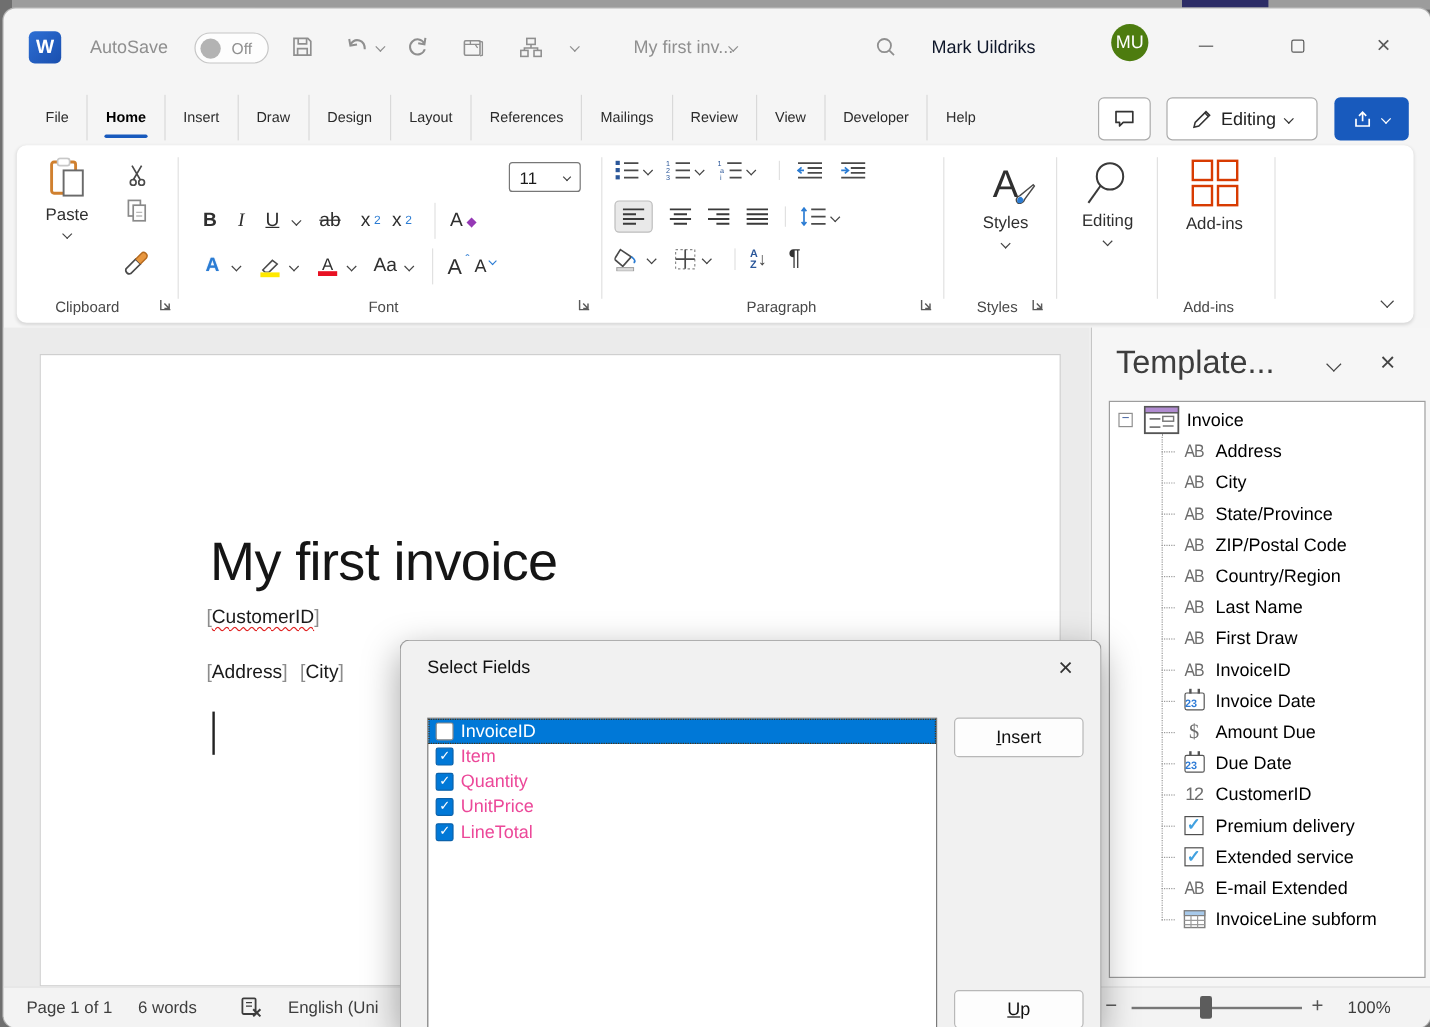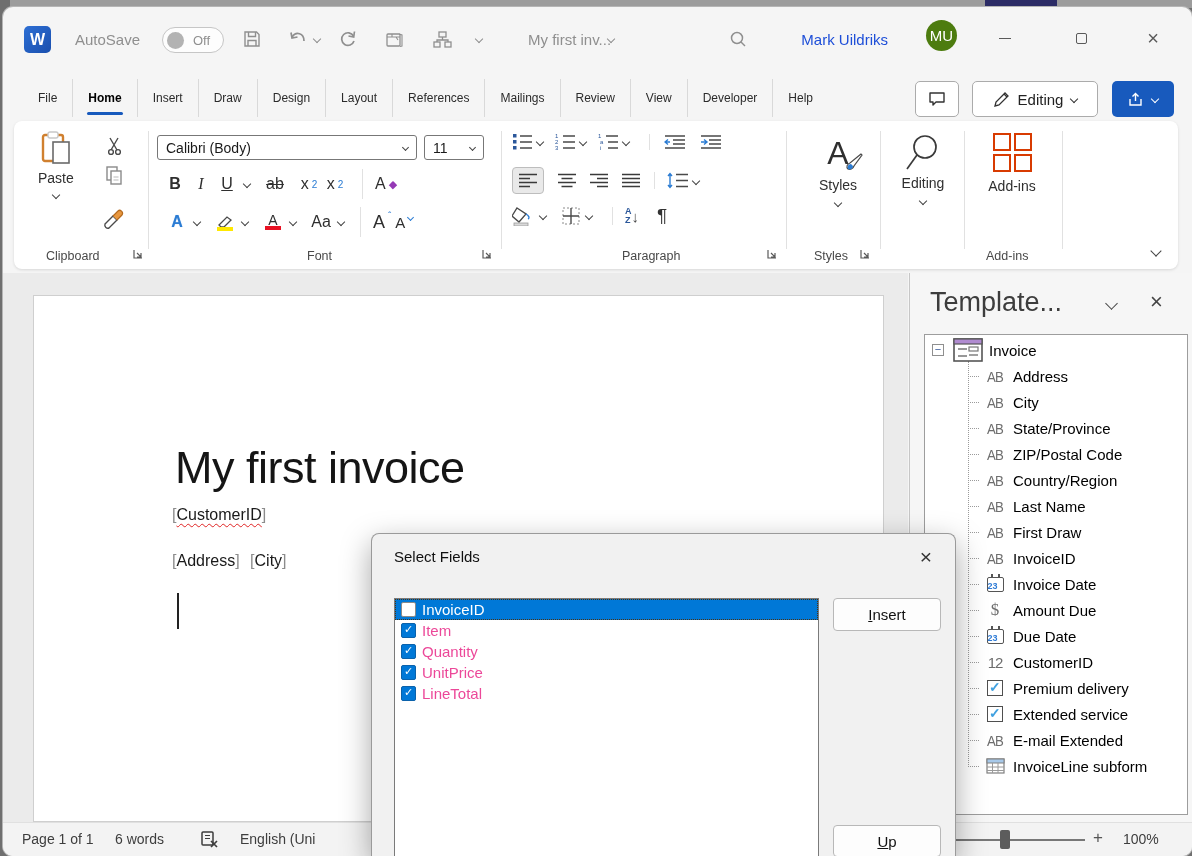--- a/index.html
+++ b/index.html
@@ -24,21 +24,21 @@
   .tb-gray { color:#8f8f8f; }
   .autosave-lbl { position:absolute; left:72px; top:24px; font-size:15px; }
   .toggle { position:absolute; left:159px; top:20px; width:62px; height:26px; border:1px solid #c6c6c6;
             border-radius:13px; background:#fdfdfd; }
   .knob { position:absolute; left:4px; top:3.5px; width:17px; height:17px; border-radius:50%; background:#b3b3b3; }
   .toggle-txt { position:absolute; left:30px; top:5px; font-size:13px; color:#8f8f8f; }
   .qat { position:absolute; top:21px; width:22px; height:22px; display:flex; align-items:center; justify-content:center; }
   .chv { display:inline-block; width:6px; height:6px; border-right:1.4px solid currentColor;
          border-bottom:1.4px solid currentColor; transform:rotate(45deg); }
   .doc-title { position:absolute; left:525px; top:24px; font-size:15px; color:#8f8f8f; }
-  .username { position:absolute; left:780px; top:24px; width:105px; text-align:right; font-size:15px; color:#1d4ed8; }
+  .username { position:absolute; left:764px; top:24px; width:105px; text-align:center; font-size:15px; color:#0f172a; }
   .avatar { position:absolute; left:923px; top:13px; width:31px; height:31px; border-radius:50%;
             background:#4d7c0f; color:#fff; font-size:15px; display:flex; align-items:center; justify-content:center; }
   .caption { position:absolute; top:14px; width:40px; height:34px; display:flex; align-items:center; justify-content:center; color:#5a5a5a; }
 
   
   .tabrow { position:absolute; left:20px; top:70px; height:42px; display:flex; align-items:center; }
   .rtab { position:relative; padding:0 15px; font-size:12px; color:#2b2b2b; height:38px;
           display:flex; align-items:center; }
   .rtab + .rtab { border-left:1px solid #d9d9d9; }
   .rtab.active { font-weight:bold; color:#000; }
@@ -90,21 +90,21 @@
   .i-cal { position:relative; width:17px; height:15px; border:1.5px solid #555; border-radius:2px;
            margin:0 3.5px; background:#fff; }
   .i-cal b { position:absolute; left:0; right:0; bottom:0; text-align:left; font-size:9px; color:#2e7bd6; }
   .i-cal i { position:absolute; top:-4px; width:2px; height:4px; background:#555; }
   .i-chk { position:relative; width:16px; height:16px; border:1.5px solid #4f4f4f; background:#fff; margin:0 4px; }
   .i-chk::after { content:"✓"; position:absolute; left:1px; top:-2px; color:#41a1e0; font-size:14px; font-weight:bold; }
 
   
   .dialog { position:absolute; left:330px; top:526px; width:585px; height:323px; background:#f1f1f1;
             border:1px solid #9a9a9a; border-bottom:none; border-radius:8px 8px 0 0;
-            box-shadow:0 10px 30px rgba(0,0,0,.35);margin-left:38px; }
+            box-shadow:0 10px 30px rgba(0,0,0,.35); }
   .dlg-title { position:absolute; left:22px; top:14px; font-size:15px; color:#111; }
   .dlg-close { position:absolute; right:14px; top:8px; width:30px; height:30px; display:flex;
                align-items:center; justify-content:center; font-size:21px; color:#333; }
   .listbox { position:absolute; left:22px; top:64px; width:425px; height:259px; background:#fff; border:1px solid #7a7a7a; }
   .lrow { position:relative; height:21px; display:flex; align-items:center; font-size:15px; color:#ec4899; }
   .lrow.sel { background:#0078d7; color:#fff; outline:1px dotted #4a3110; outline-offset:-1px; }
   .cb { width:15px; height:15px; margin-left:3px; border:1px solid #8a8a8a; border-radius:2px; background:#fff; position:relative; }
   .cb.on { background:#0078d7; border-color:#0b62ab; }
   .cb.on::after { content:"✓"; position:absolute; left:2px; top:-1px; color:#fff; font-size:11px; }
   .lrow span { margin-left:6px; }
@@ -287,24 +287,20 @@
         </svg>
     </div>
     <span class="glabel" style="left:32px">Clipboard</span>
     <div class="launcher" style="left:118px">
       <svg width="12" height="12" viewBox="0 0 12 12">
           <path d="M2 2v8h8M5 5l4 4M9 5v4H5" fill="none" stroke="#5a5a5a" stroke-width="1.2"></path>
         </svg>
     </div>
     <div class="rsep" style="left:134px"></div>
 
-    <div class="combo" style="position:absolute;left:143px;top:14px;width:260px">
-      <span>Calibri (Body)</span>
-        <span class="chv"></span>
-    </div>
     <div class="combo" style="position:absolute;left:410px;top:14px;width:60px">
       <span>11</span>
         <span class="chv"></span>
     </div>
     <div class="abs" style="left:148px;top:48px;display:flex;align-items:center">
       <div class="fbtn" style="font-weight:bold">B</div>
       <div class="fbtn" style="font-style:italic;font-family:'Liberation Serif',serif">I</div>
       <div class="fbtn" style="text-decoration:underline">U</div>
       <div class="fbtn" style="min-width:14px">
           <span class="chv" style="color:#444"></span>

